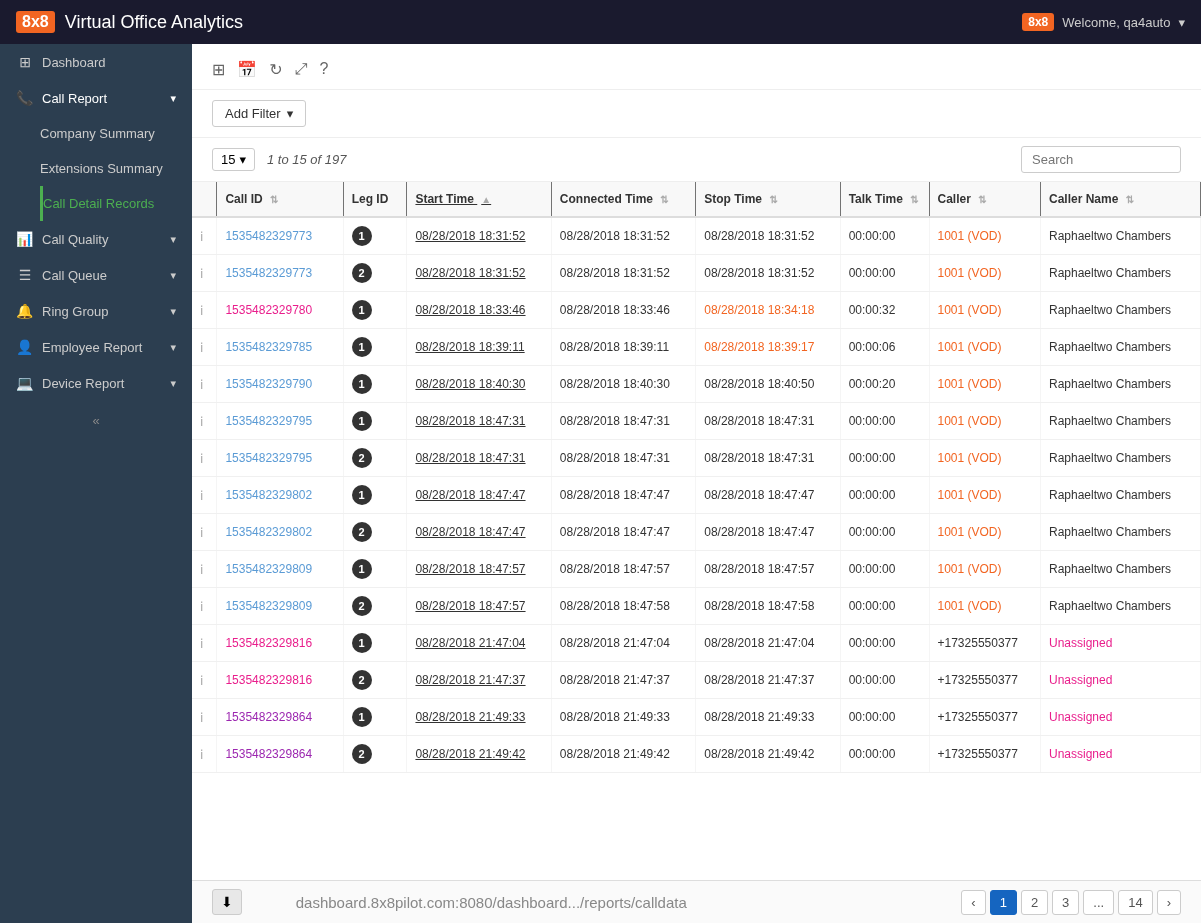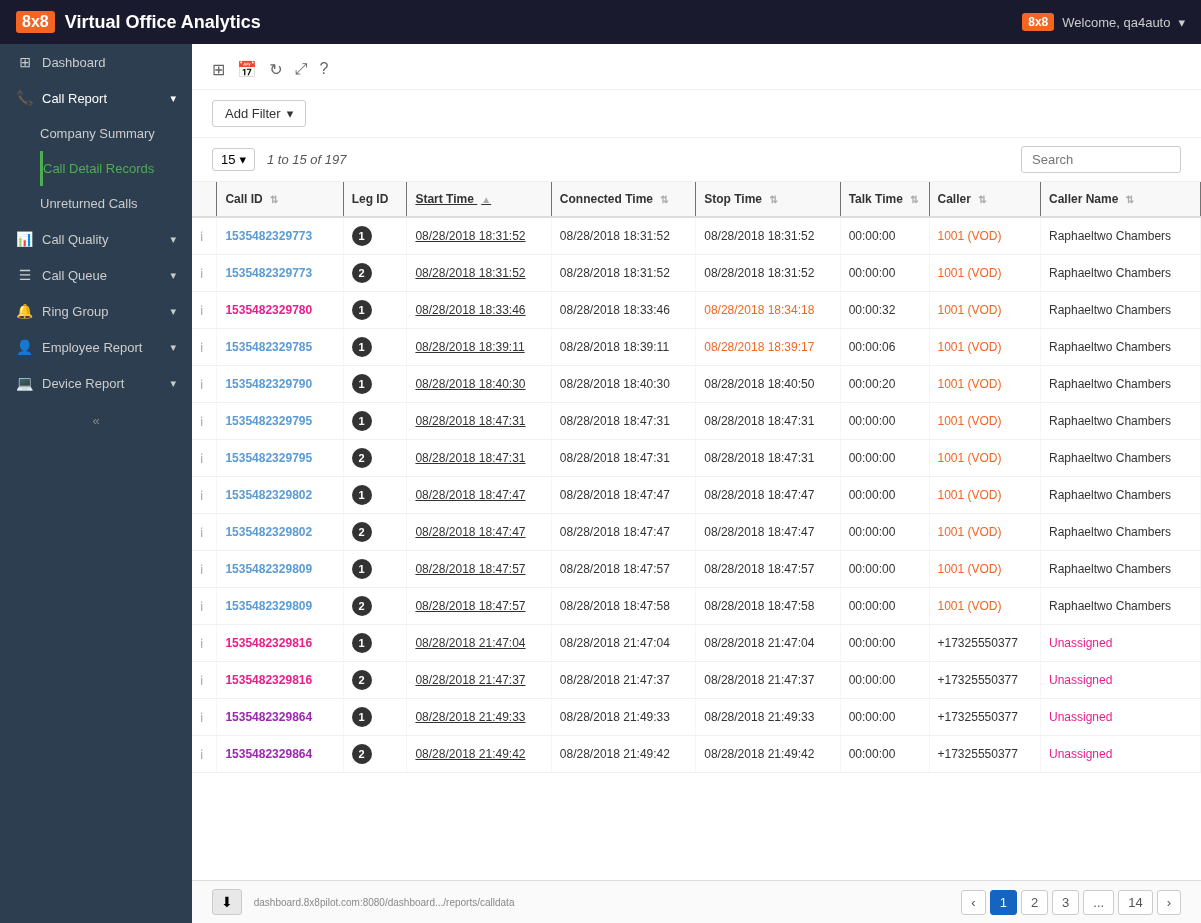--- a/index.html
+++ b/index.html
@@ -18,21 +18,21 @@
     }
     .topbar-left { display: flex; align-items: center; gap: 10px; }
     .logo-box {
       background: #f26522;
       color: white;
       font-weight: bold;
       font-size: 16px;
       padding: 2px 6px;
       border-radius: 3px;
     }
-    .app-title { font-size: 18px; font-weight: 700; color: white; }
+    .app-title { font-size: 18px; font-weight: 400; color: white; }
     .topbar-right { display: flex; align-items: center; gap: 8px; color: #ccc; font-size: 13px; }
     .user-avatar-box {
       background: #f26522;
       color: white;
       font-weight: bold;
       font-size: 12px;
       padding: 2px 6px;
       border-radius: 3px;
     }
 
@@ -145,21 +145,21 @@
       position: relative;
     }
     th .sort-icon { color: #aaa; margin-left: 4px; font-size: 10px; }
     td {
       padding: 8px 8px;
       border-bottom: 1px solid #f0f0f0;
       border-right: 1px solid #f5f5f5;
       color: #333;
       white-space: nowrap;
     }
-    .call-id-link { color: #5b9bd5; text-decoration: none; font-weight: bold; }
+    .call-id-link { color: #5b9bd5; text-decoration: none; }
     .leg-badge {
       display: inline-flex;
       align-items: center;
       justify-content: center;
       width: 20px;
       height: 20px;
       border-radius: 50%;
       background: #333;
       color: white;
       font-size: 11px;
@@ -190,21 +190,21 @@
       border: 1px solid #ccc;
       padding: 4px 9px;
       border-radius: 3px;
       cursor: pointer;
       font-size: 13px;
       background: white;
       color: #555;
     }
     .page-btn.active { background: #1565c0; color: white; border-color: #1565c0; }
     .page-btn.nav { background: white; color: #555; }
-    .url-bar { font-size: 10px; color: #888; }
+    .url-bar { font-size: 15px; color: #888; margin-left: 42px; }
 
     .col-info { width: 28px; }
     .col-callid { width: 140px; }
     .col-legid { width: 70px; }
     .col-start { width: 155px; text-decoration: underline; }
     .col-connected { width: 155px; }
     .col-stop { width: 155px; }
     .col-talk { width: 90px; }
     .col-caller { width: 120px; }
     .col-callername { min-width: 160px; }
@@ -235,25 +235,25 @@
     <div class="sidebar-item active-parent">
       <span class="sidebar-icon">📞</span>
       <span>Call Report</span>
       <span class="chevron">▾</span>
     </div>
 
     <div class="sidebar-sub">
       <div class="sidebar-item">
         <span>Company Summary</span>
       </div>
+      <div class="sidebar-item">
+        <span>Extensions Summary</span>
+      </div>
       <div class="sidebar-item active">
         <span>Call Detail Records</span>
-      </div>
-      <div class="sidebar-item">
-        <span>Unreturned Calls</span>
       </div>
     </div>
 
     <div class="sidebar-item">
       <span class="sidebar-icon">📊</span>
       <span>Call Quality</span>
       <span class="chevron">▾</span>
     </div>
     <div class="sidebar-item">
       <span class="sidebar-icon">☰</span>

